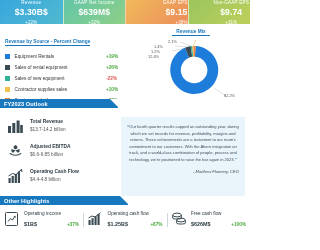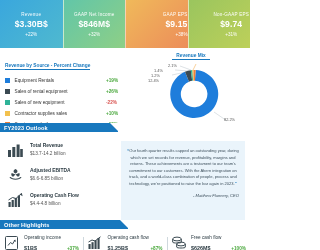--- a/index.html
+++ b/index.html
@@ -4,21 +4,21 @@
 <style>
   * { box-sizing: border-box; margin: 0; padding: 0; }
   html, body {
     width: 250px; height: 250px;
     font-family: "Liberation Sans", sans-serif;
     background: #ffffff; overflow: hidden;
   }
   #page { position: relative; width: 250px; height: 250px; background:#fff; }
 
   
-  .metrics { display: flex; width: 100%; height: 48px; border-radius: 17px; }
+  .metrics { display: flex; width: 100%; height: 24px; border-radius: 17px; }
   .metric {
     flex: 1 1 25%; position: relative;
     display: flex; flex-direction: column;
     align-items: center; justify-content: center;
     color: #ffffff; text-align: center; padding-top: 1px;
   }
   .metric + .metric { border-left: 1px solid rgba(255,255,255,.55); }
   .m1 { background: linear-gradient(135deg,#3aa7dd 0%,#4fb9cf 100%); }
   .m2 { background: linear-gradient(135deg,#62c6a8 0%,#8ecf86 100%); }
   .m3 { background: linear-gradient(135deg,#f0b95a 0%,#ec8d5a 100%); align-items: flex-end; }
@@ -110,21 +110,21 @@
 <div id="page">
 
   <div class="metrics">
     <div class="metric m1">
       <div class="m-label">Revenue</div>
       <div class="m-value">$3.30B$</div>
       <div class="m-delta">+22%</div>
     </div>
     <div class="metric m2">
       <div class="m-label">GAAP Net Income</div>
-      <div class="m-value">$846M$</div>
+      <div class="m-value">$639M$</div>
       <div class="m-delta">+32%</div>
     </div>
     <div class="metric m3">
       <div class="m-label">GAAP EPS</div>
       <div class="m-value">$9.15</div>
       <div class="m-delta">+38%</div>
     </div>
     <div class="metric m4">
       <div class="m-label">Non-GAAP EPS</div>
       <div class="m-value">$9.74</div>

